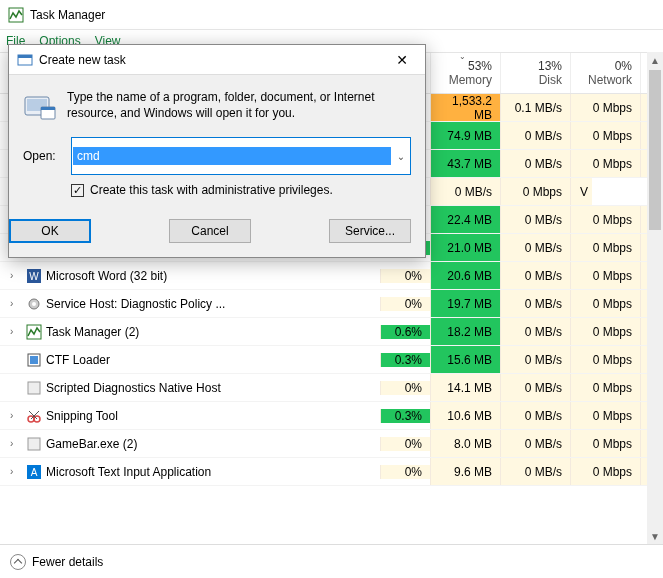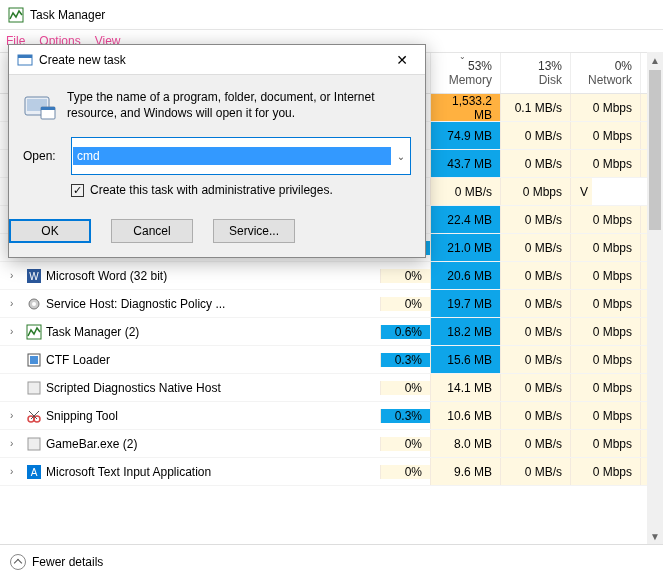--- a/index.html
+++ b/index.html
@@ -5,41 +5,41 @@
   * { box-sizing: border-box; margin: 0; padding: 0; font-family: "Segoe UI", Tahoma, sans-serif; }
   body { background: #fff; width: 663px; height: 578px; overflow: hidden; position: relative; font-size: 12px; color: #000; }
 
   
   .titlebar { height: 30px; display: flex; align-items: center; padding: 0 8px; border-bottom: 1px solid #e5e5e5; }
   .titlebar .ticon { width: 16px; height: 16px; margin-right: 6px; }
   .titlebar .title { font-size: 12px; color: #000; }
 
   
   .menubar { height: 22px; display: flex; align-items: center; padding: 0 6px; }
-  .menubar span { margin-right: 14px; font-size: 12px; color: #ec4899; cursor: default; }
+  .menubar span { margin-right: 14px; font-size: 12px; color: #15803d; cursor: default; }
 
   
   .columns { display: flex; border-top: 1px solid #e5e5e5; border-bottom: 1px solid #e5e5e5; height: 42px; }
   .colspacer { flex: 0 0 430px; }
   .colhead { width: 70px; text-align: right; padding: 3px 8px 3px 0; font-size: 12px; border-left: 1px solid #eee; display:flex; flex-direction:column; justify-content:center;}
   .colhead .pct { color:#333;}
   .colhead .lbl { color:#555;}
   .colhead.sorted { background:#fff;}
   .sortarrow { font-size:8px; color:#555; position:absolute; margin-left:10px;}
 
   
   .rows { }
   .row { display:flex; height:28px; align-items:center; border-bottom:1px solid #f3f3f3;}
   .row .namecell { flex:0 0 430px; display:flex; align-items:center; padding-left:10px; gap:4px;}
   .row .expander { width:12px; color:#666; font-size:10px;}
   .row .picon { width:16px; height:16px; display:inline-block; }
   .row .pname { font-size:12px;}
   .row .cell { width:70px; text-align:right; padding-right:8px; font-size:12px; height:100%; display:flex; align-items:center; justify-content:flex-end; border-left:1px solid #f3eade;}
   .tint0 { background:#fff8e1;}
-  .tint1 { background:#0ea5e9;}
+  .tint1 { background:#22c55e;}
   .tintHot { background:#ffb140;}
   .tintCpu { background:#fff3d6;}
 
   
   .footer { position:absolute; bottom:0; left:0; right:0; height:34px; border-top:1px solid #ddd; display:flex; align-items:center; padding:0 10px; gap:6px;}
   .circle { width:16px; height:16px; border:1px solid #888; border-radius:50%; display:flex; align-items:center; justify-content:center;}
   .chevup { width:6px; height:6px; border-left:1px solid #555; border-top:1px solid #555; transform:rotate(45deg); margin-top:2px;}
 
   
   .vscroll { position:absolute; right:0; top:52px; bottom:34px; width:16px; background:#f0f0f0;}
@@ -56,21 +56,21 @@
   .dlg-desc p { font-size:12px; line-height:1.35;}
   .openrow { display:flex; align-items:center; gap:10px; margin-bottom:8px;}
   .openrow label { font-size:12px; width:38px;}
   .combo { flex:1; display:flex; align-items:center; border:1px solid #0078d7; background:#fff; height:38px;}
   .combo input { flex:1; border:none; outline:none; font-size:12px; padding:0 4px; background:#3399ff; color:#fff; height:18px; margin:1px;}
   .combo input::selection { background:#3399ff; color:#fff;}
   .combo .drop { width:18px; text-align:center; color:#555; font-size:10px; cursor:pointer;}
   .checkrow { display:flex; align-items:center; gap:6px; margin-left:48px; margin-bottom:16px; font-size:12px;}
   .checkrow .cb { width:13px; height:13px; border:1px solid #333; display:flex; align-items:center; justify-content:center;}
   .checkrow .cb .mark { font-size:11px; color:#000;}
-  .btnrow { display:flex; justify-content:flex-start; gap:20px; padding:0 14px 14px 0;}
+  .btnrow { display:flex; justify-content:space-between; gap:1px; padding:0 14px 14px 0;}
   .btn { width:82px; height:24px; background:#e1e1e1; border:1px solid #adadad; font-size:12px; display:flex; align-items:center; justify-content:center; cursor:pointer;}
   .btn.primary { border:2px solid #0078d7; }
 </style>
 </head>
 <body>
 
 <div class="titlebar">
   <span class="ticon">
     <svg viewBox="0 0 16 16">
         <rect x="1" y="1" width="14" height="14" fill="#fff" stroke="#2a7a2a"></rect>

